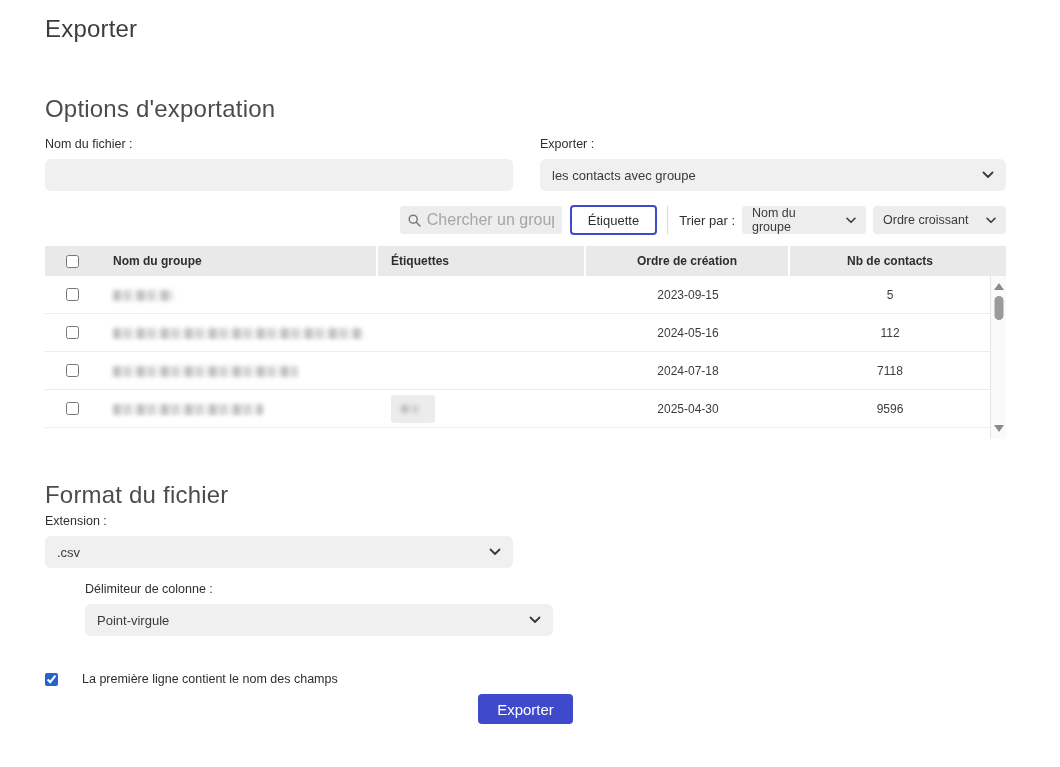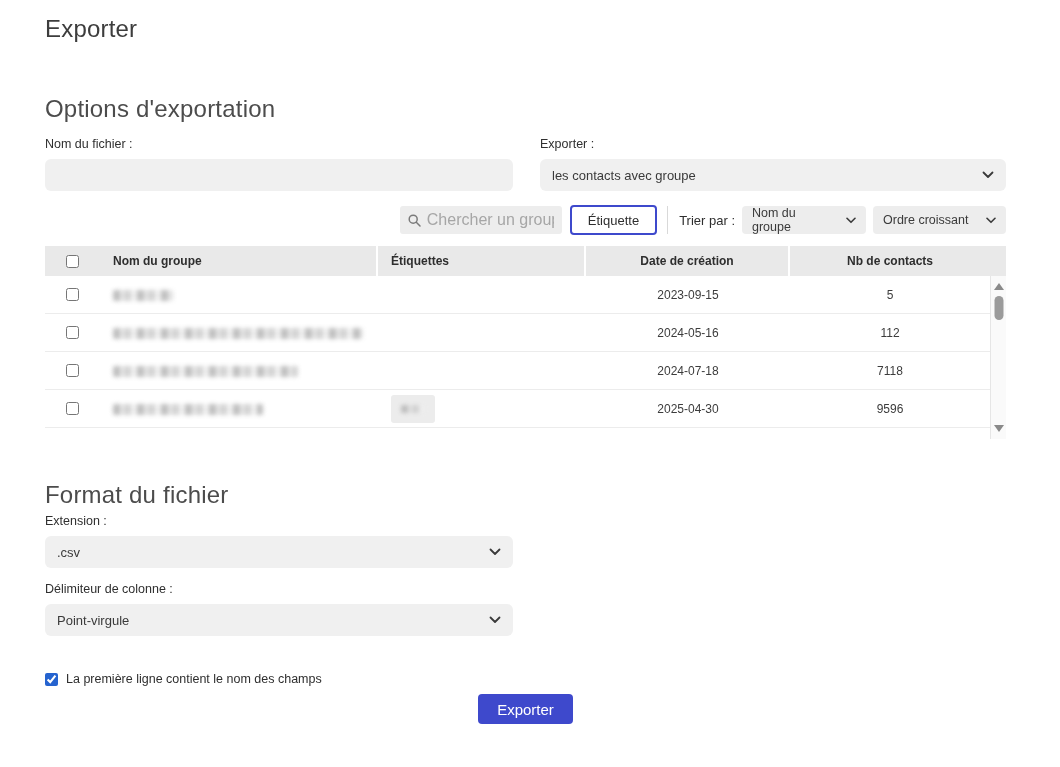--- a/index.html
+++ b/index.html
@@ -95,31 +95,31 @@
     position: absolute; top: 0; right: 0; width: 16px; height: 163px;
     background: #fafafa; border-left: 1px solid #e6e6e6;
   }
   .arrow-up, .arrow-down { position: absolute; left: 50%; transform: translateX(-50%); width: 0; height: 0; }
   .arrow-up   { top: 7px;    border-left: 5px solid transparent; border-right: 5px solid transparent; border-bottom: 7px solid #8a8a8a; }
   .arrow-down { bottom: 7px; border-left: 5px solid transparent; border-right: 5px solid transparent; border-top: 7px solid #8a8a8a; }
   .thumb { position: absolute; top: 20px; left: 50%; transform: translateX(-50%); width: 9px; height: 24px; border-radius: 5px; background: #9b9b9b; }
 
   
   .fmt-row-1 { margin-top: 5px; width: 468px; }
-  .fmt-grid { display: grid; grid-template-columns: 468px 466px; column-gap: 27px; margin-top: 14px; }
+  .fmt-grid { display: grid; grid-template-columns: 468px 466px; column-gap: 27px; margin-top: 14px; margin-left: 40px; }
   .help-line { margin-top: 8px; display: flex; align-items: center; gap: 7px; }
   .help-circle {
     width: 15px; height: 15px; border: 1.2px solid #5f5f5f; border-radius: 50%;
     display: inline-flex; align-items: center; justify-content: center;
     font-size: 10px; color: #5f5f5f; flex: 0 0 auto;
   }
   .help-link { font-size: 12.5px; color: #262626; text-decoration: underline; cursor: pointer; }
 
   
-  .footer-check { margin-top: 36px; display: flex; align-items: center; gap: 8px; }
+  .footer-check { margin-top: 36px; display: flex; align-items: center; gap: 24px; }
   .footer-check input { width: 13px; height: 13px; accent-color: var(--cb-blue); cursor: pointer; }
   .footer-check label { font-size: 12.5px; color: #2e2e2e; }
   .footer-actions { margin-top: 8px; display: flex; justify-content: center; }
   .primary-btn {
     background: var(--accent); color: #ffffff; border: none; border-radius: 4px;
     font-family: inherit; font-size: 15px; height: 30px; padding: 0 19px; cursor: pointer;
   }
 </style>
 </head>
 <body>
@@ -182,21 +182,21 @@
       </div>
     </div>
 
     <div class="gtable">
       <div class="thead">
         <div class="hcell h-check">
           <input type="checkbox" style="">
         </div>
         <div class="hcell h-name">Nom du groupe</div>
         <div class="hcell h-tags">Étiquettes</div>
-        <div class="hcell h-date">Date de création</div>
+        <div class="hcell h-date">Ordre de création</div>
         <div class="hcell h-count">Nb de contacts</div>
         <div class="hcell"></div>
       </div>
       <div class="tviewport">
         <div class="tbody">
   <div class="trow">
     <div class="cell c-check">
       <input type="checkbox" style="">
     </div>
     <div class="cell c-name">

